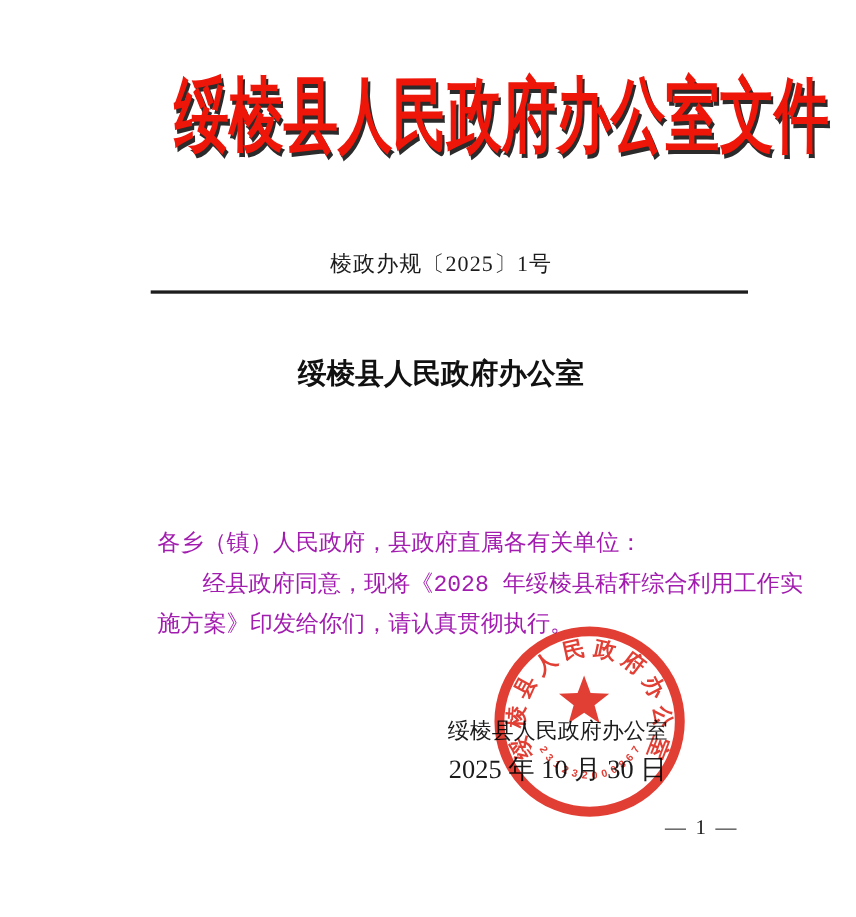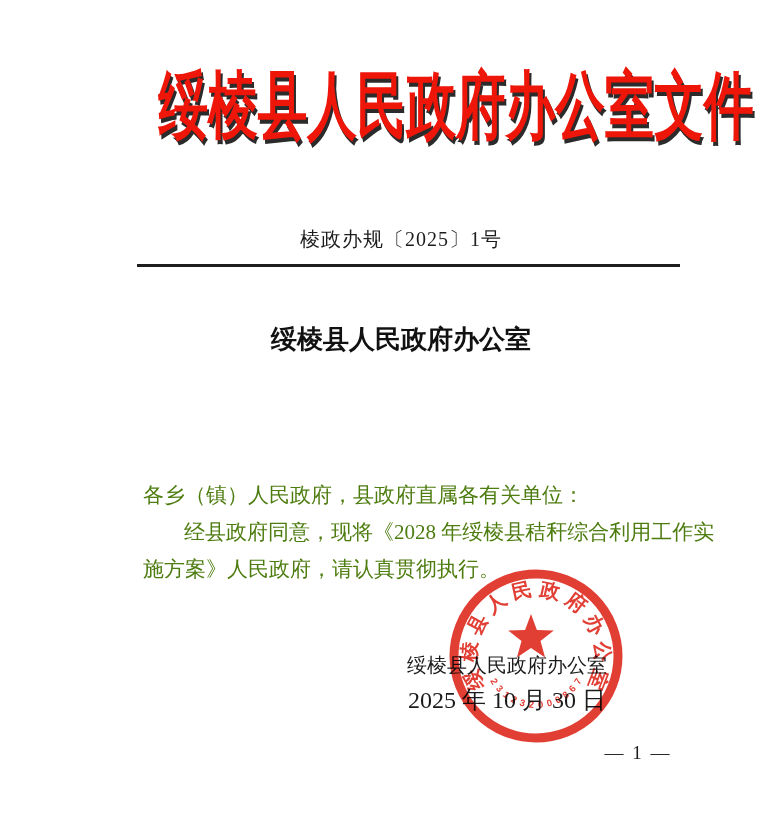--- a/index.html
+++ b/index.html
@@ -54,23 +54,24 @@
     font-size: 26px;
     font-weight: 700;
     color: #111111;
     line-height: 38px;
   }
   
   .body-text {
     position: absolute; top: 461px; left: 131px;
     width: 545px;
     font-size: 21px;
-    color: #4d7c0f;
+    color: #a21caf;
     line-height: 37px;
     text-align: justify;
+    font-family: Liberation Mono, monospace;
   }
   .body-line { white-space: nowrap; }
   .body-line.indent { padding-left: 41px; }
   
   .signature-block {
     position: absolute; top: 637px; left: 395px;
     width: 200px;
     text-align: center;
     color: #1b1b1b;
   }
@@ -117,21 +118,21 @@
 
   <div class="rule"></div>
 
   <div class="notice-title">
     <div>绥棱县人民政府办公室</div>
   </div>
 
   <div class="body-text">
     <div class="body-line">各乡（镇）人民政府，县政府直属各有关单位：</div>
     <div class="body-line indent">经县政府同意，现将《2028 年绥棱县秸秆综合利用工作实</div>
-    <div class="body-line">施方案》人民政府，请认真贯彻执行。</div>
+    <div class="body-line">施方案》印发给你们，请认真贯彻执行。</div>
   </div>
 
   <div class="signature-block">
     <div class="signature-line">绥棱县人民政府办公室</div>
     <div class="date-line">2025 年 10 月 30 日</div>
   </div>
 
   <svg class="seal" viewBox="0 0 180 180" xmlns="http://www.w3.org/2000/svg">
     <defs>
       <path id="ring-arc" d="M 39.9 123 A 60 60 0 1 1 140.1 123" fill="none"></path>

